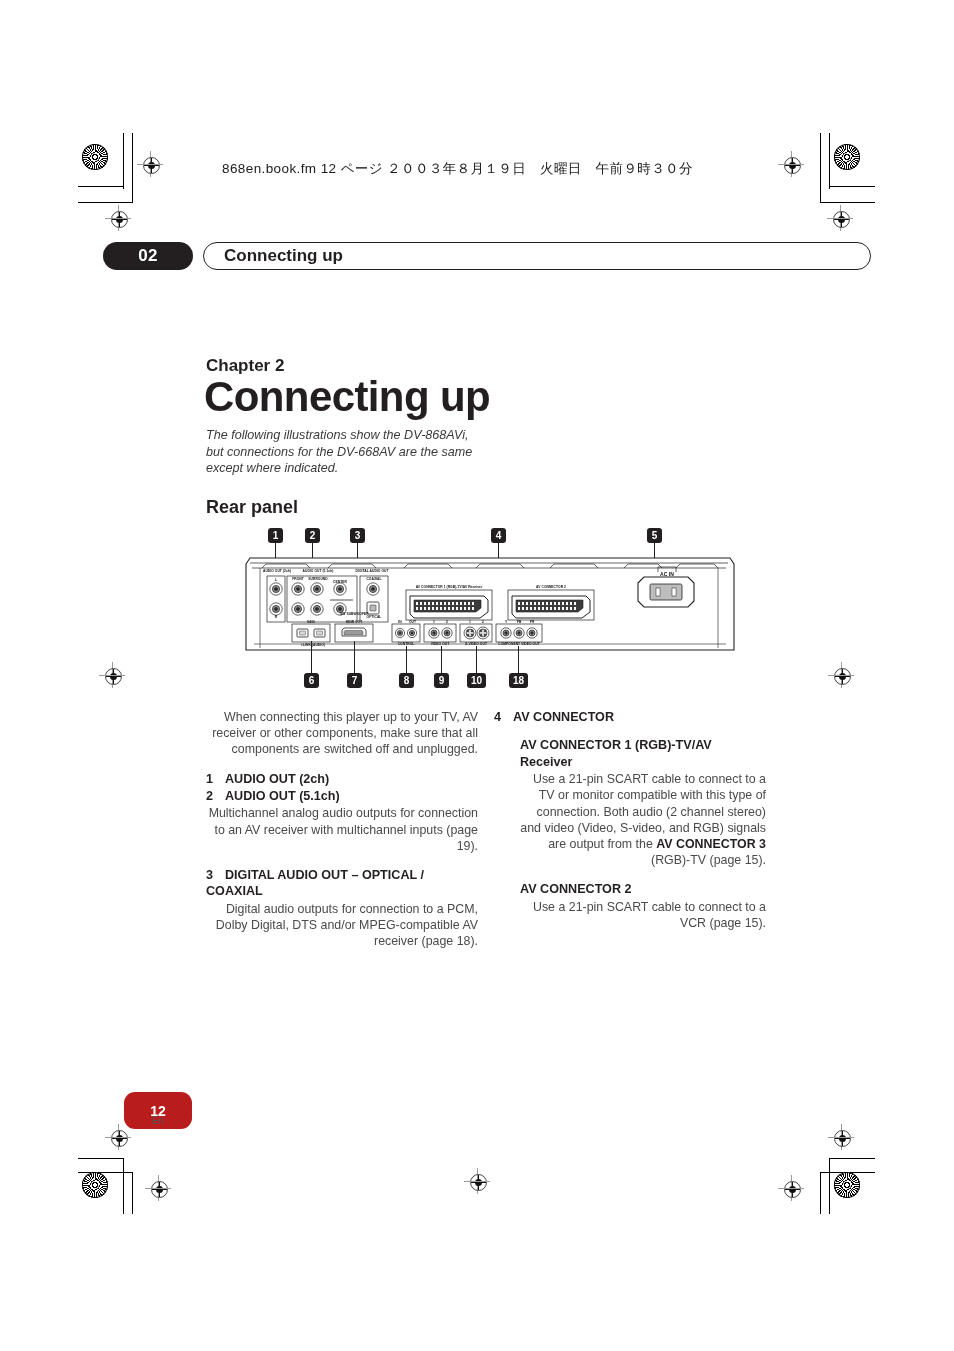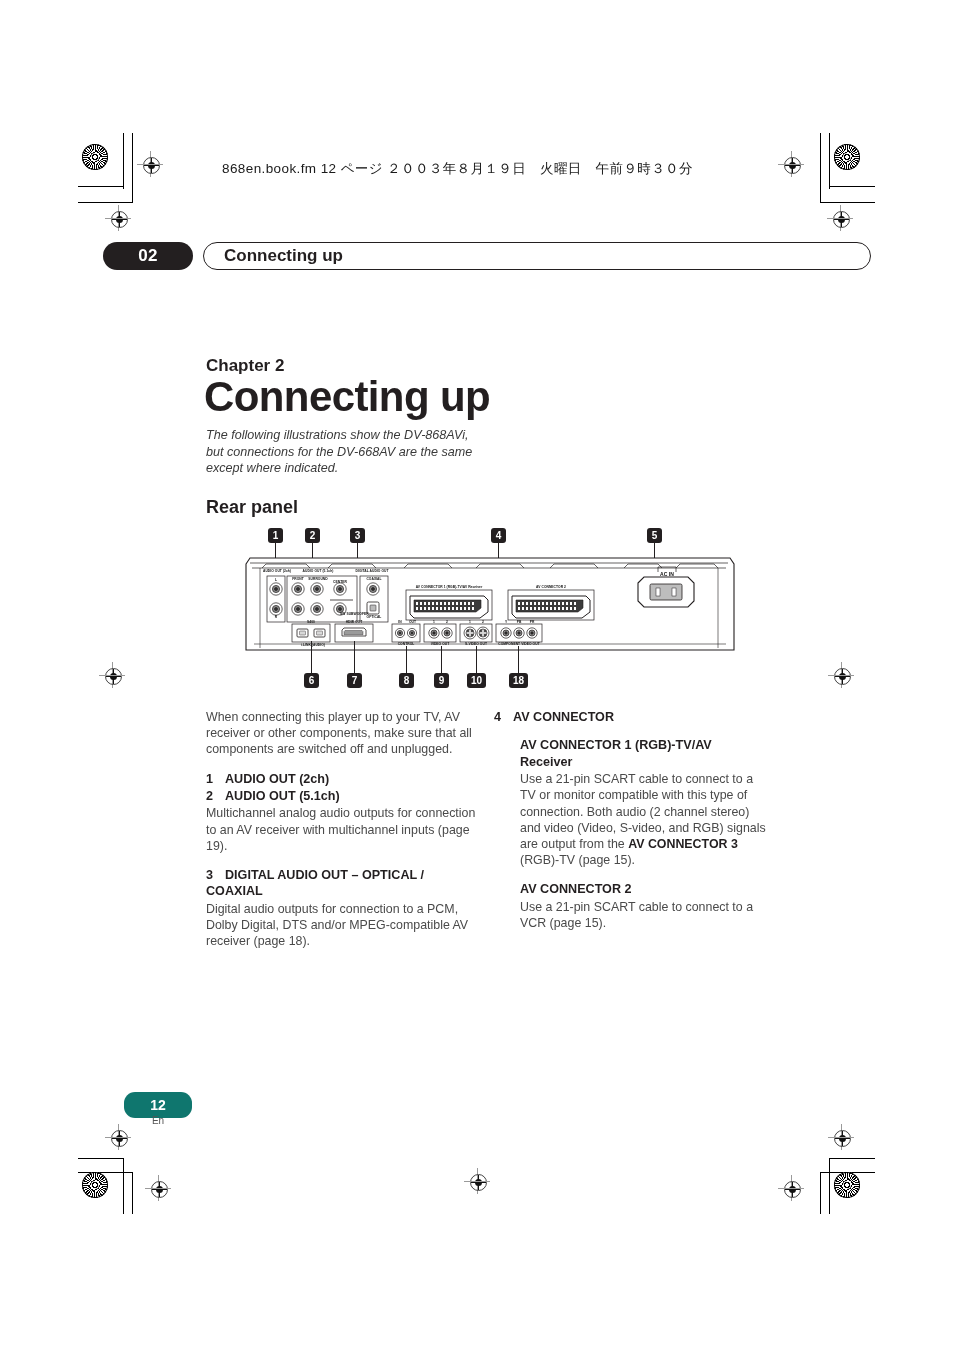--- a/index.html
+++ b/index.html
@@ -155,21 +155,21 @@
     white-space: nowrap;
     text-align: center;
     line-height: 4px;
     transform-origin: center;
   }
 
   
   .col { position: absolute; width: 272px; font-size: 12.4px; line-height: 16.2px; color: #4a4a4a; }
   .col-left { left: 206px; top: 709px; }
   .col-right { left: 494px; top: 709px; }
-  .col p { margin: 0 0 13px 0; }
+  .col p { margin: 0 0 13px 0; text-align: right; }
   .item-head {
     color: #231f20;
     font-weight: bold;
     font-size: 12.6px;
     line-height: 16.4px;
     margin: 0 0 1px 0;
   }
   .item-head .num { display: inline-block; min-width: 19px; }
   .sub-head {
     color: #231f20;
@@ -178,22 +178,22 @@
     line-height: 16.4px;
     margin: 0 0 1px 0;
   }
   .indent { margin-left: 26px; }
   .body-text { margin: 0 0 13px 0; }
   b.inline { color: #231f20; }
 
   
   .pagenum-chip {
     position: absolute; left: 124px; top: 1092px;
-    width: 68px; height: 26px;
-    background: #0f766e;
+    width: 68px; height: 37px;
+    background: #b91c1c;
     border-radius: 11px;
     color: #fff;
     font-size: 14px; font-weight: bold;
     display: flex; align-items: center; justify-content: center;
   }
   .pagenum-lang {
     position: absolute; left: 124px; top: 1115px;
     width: 68px;
     text-align: center;
     font-size: 10px;

